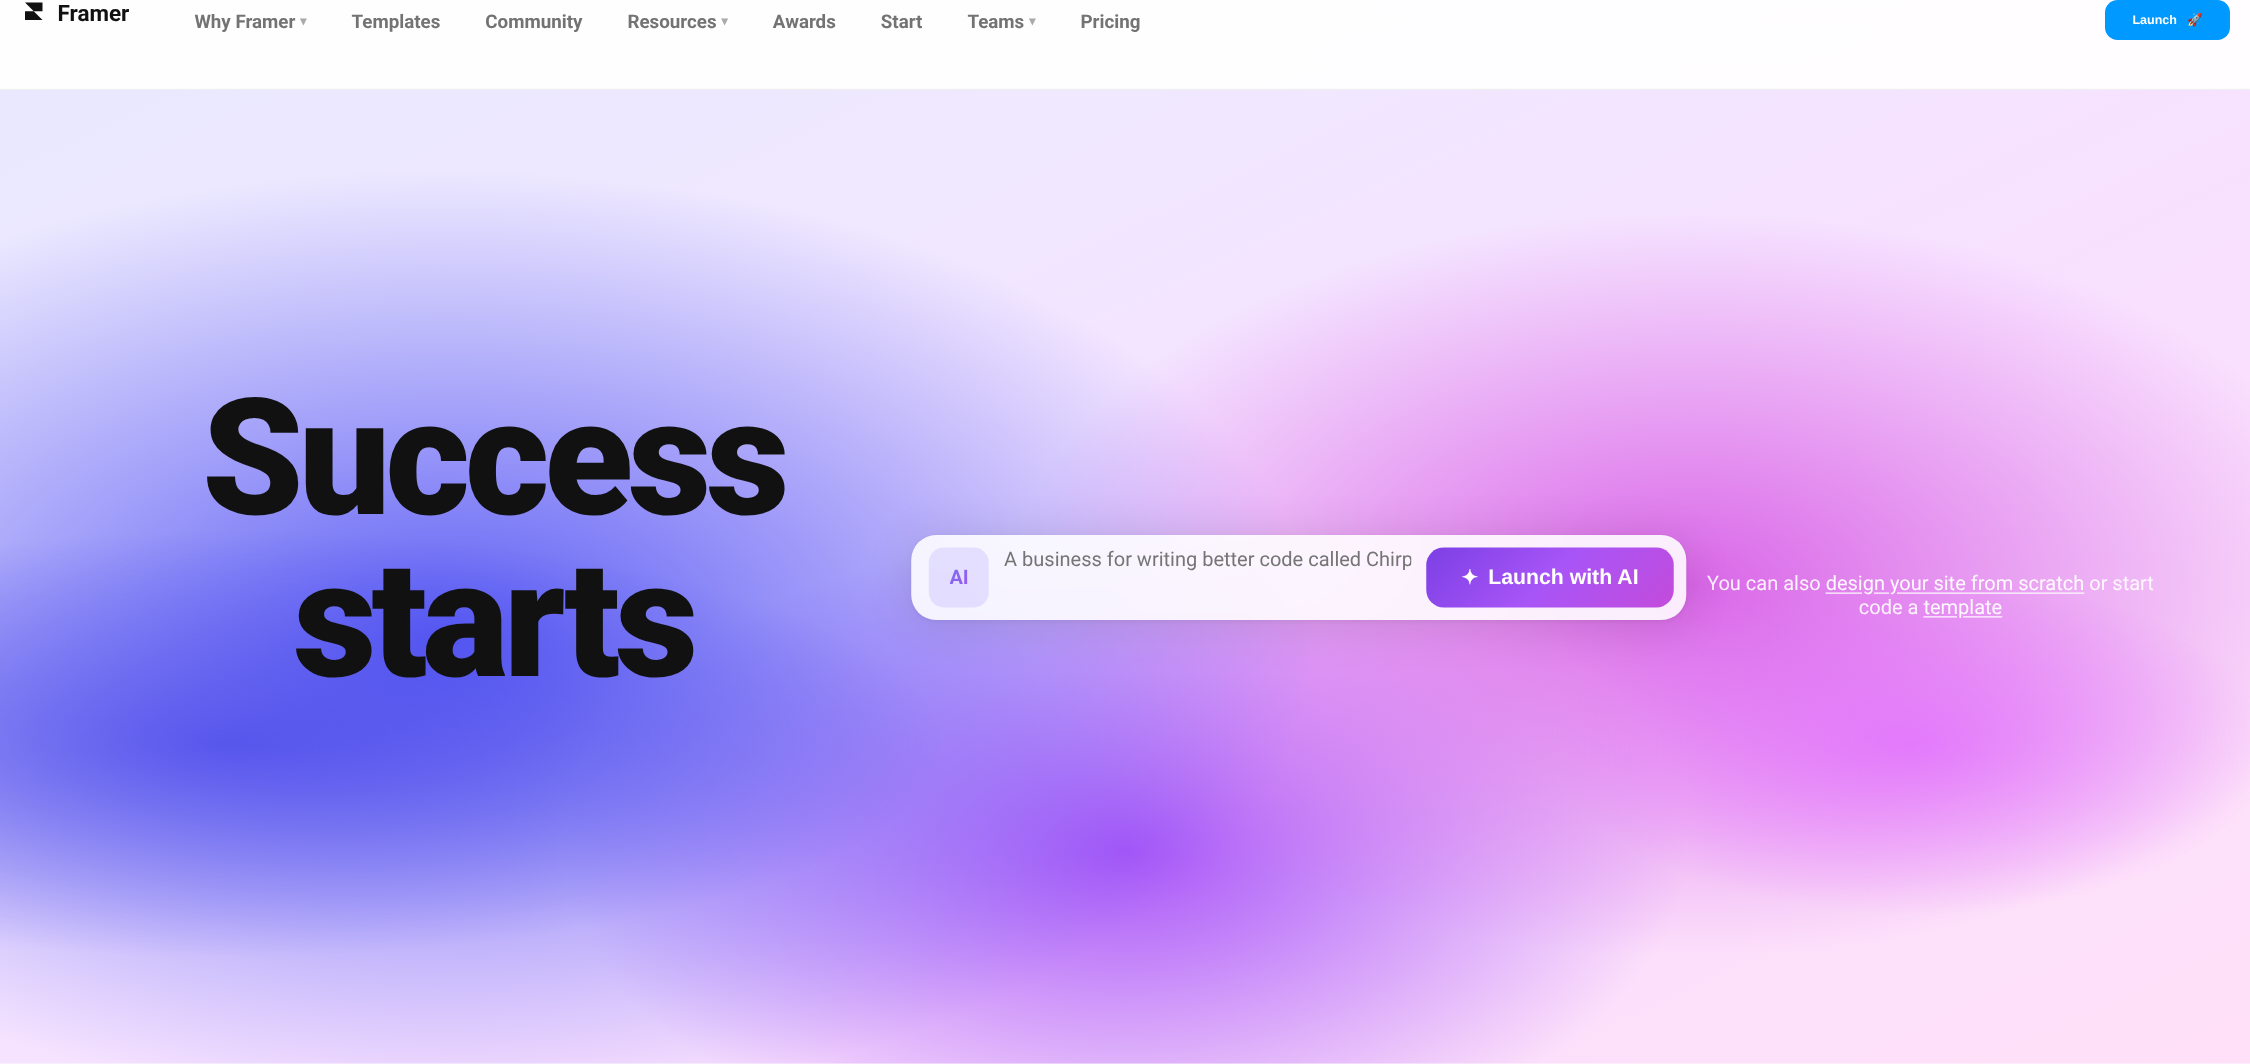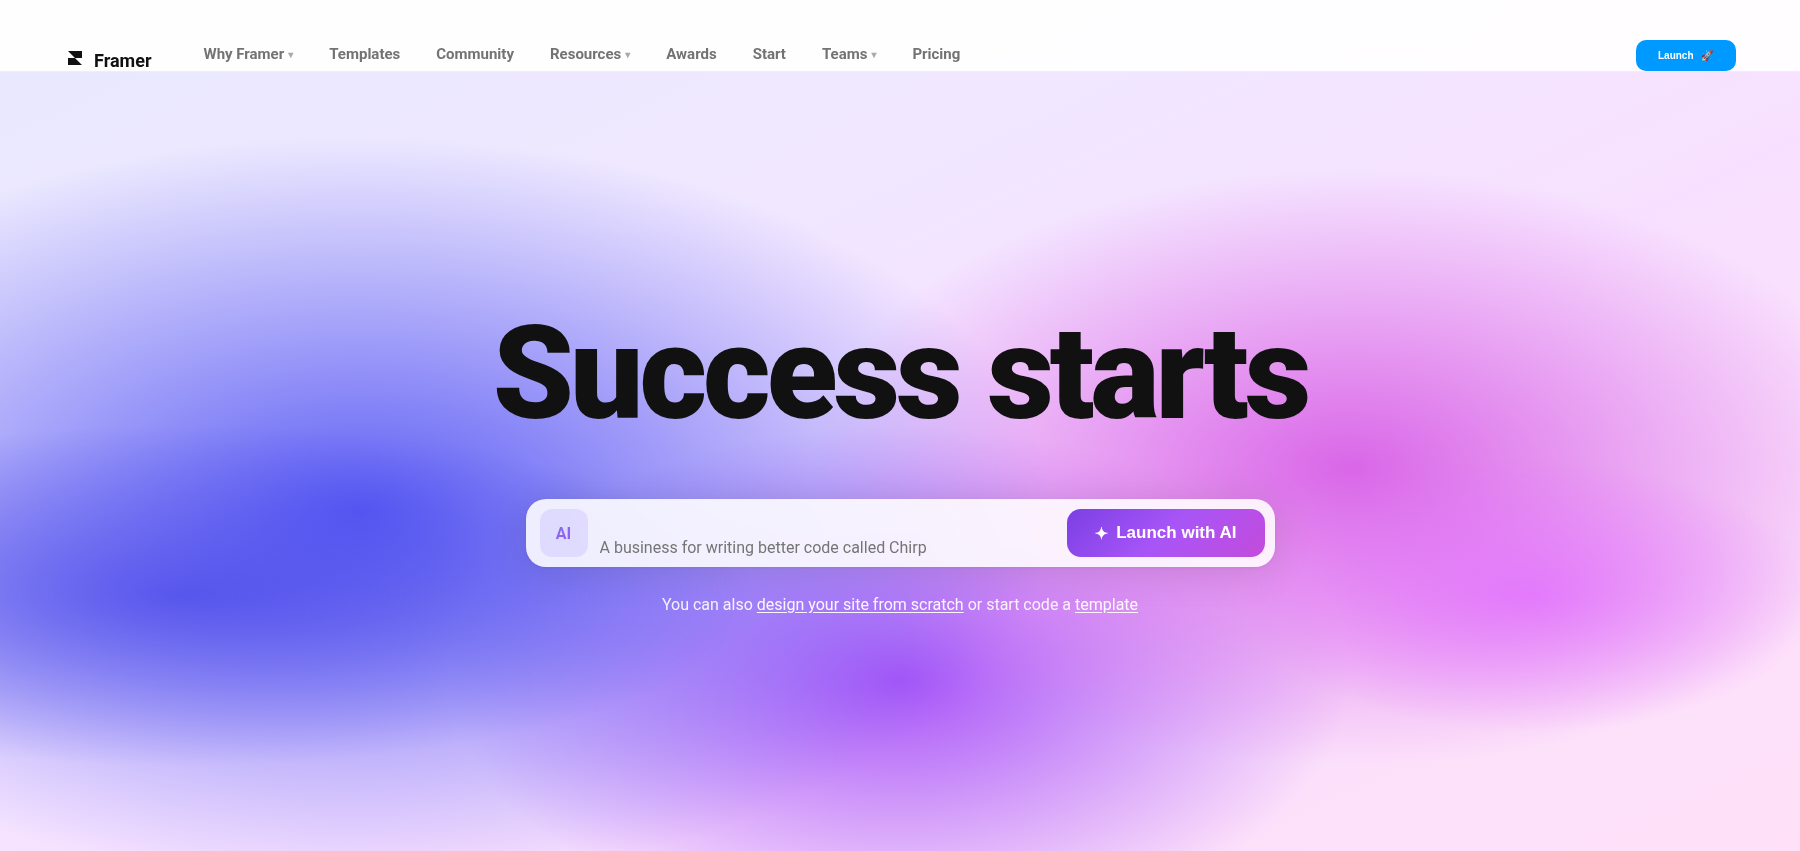--- a/index.html
+++ b/index.html
@@ -19,22 +19,22 @@
     
     nav {
       position: fixed;
       top: 0;
       left: 0;
       width: 100%;
       height: 72px;
       background: rgba(255,255,255,0.92);
       backdrop-filter: blur(12px);
       display: flex;
-      align-items: flex-end;
-      padding: 0 64px;
+      align-items: flex-start;
+      padding: 0 16px;
       z-index: 100;
       border-bottom: 1px solid rgba(0,0,0,0.06);
     }
 
     .nav-logo {
       display: flex;
       align-items: center;
       gap: 8px;
       font-weight: 700;
       font-size: 18px;
@@ -127,21 +127,21 @@
       background:
         radial-gradient(ellipse 80% 50% at 10% 70%, #4040e8 0%, transparent 40%),
         radial-gradient(ellipse 40% 40% at 85% 70%, #e066ff 0%, transparent 40%);
       opacity: 0.7;
     }
 
     .hero-content {
       position: relative;
       z-index: 1;
       display: flex;
-      flex-direction: column;
+      flex-direction: row;
       align-items: center;
       width: 100%;
       padding: 0 60px;
     }
 
     .hero-title {
       font-size: 130px;
       font-weight: 900;
       color: #111;
       text-align: center;
@@ -151,21 +151,21 @@
       max-width: 1200px;
     }
 
     
     .search-container {
       background: rgba(255,255,255,0.88);
       backdrop-filter: blur(20px);
       border-radius: 20px;
       padding: 10px 10px 10px 14px;
       display: flex;
-      align-items: flex-end;
+      align-items: flex-start;
       gap: 12px;
       width: 749px;
       box-shadow: 0 4px 40px rgba(0,0,0,0.12), 0 1px 4px rgba(0,0,0,0.06);
     }
 
     .ai-icon-wrap {
       width: 48px;
       height: 48px;
       background: rgba(200,190,255,0.4);
       border-radius: 12px;

